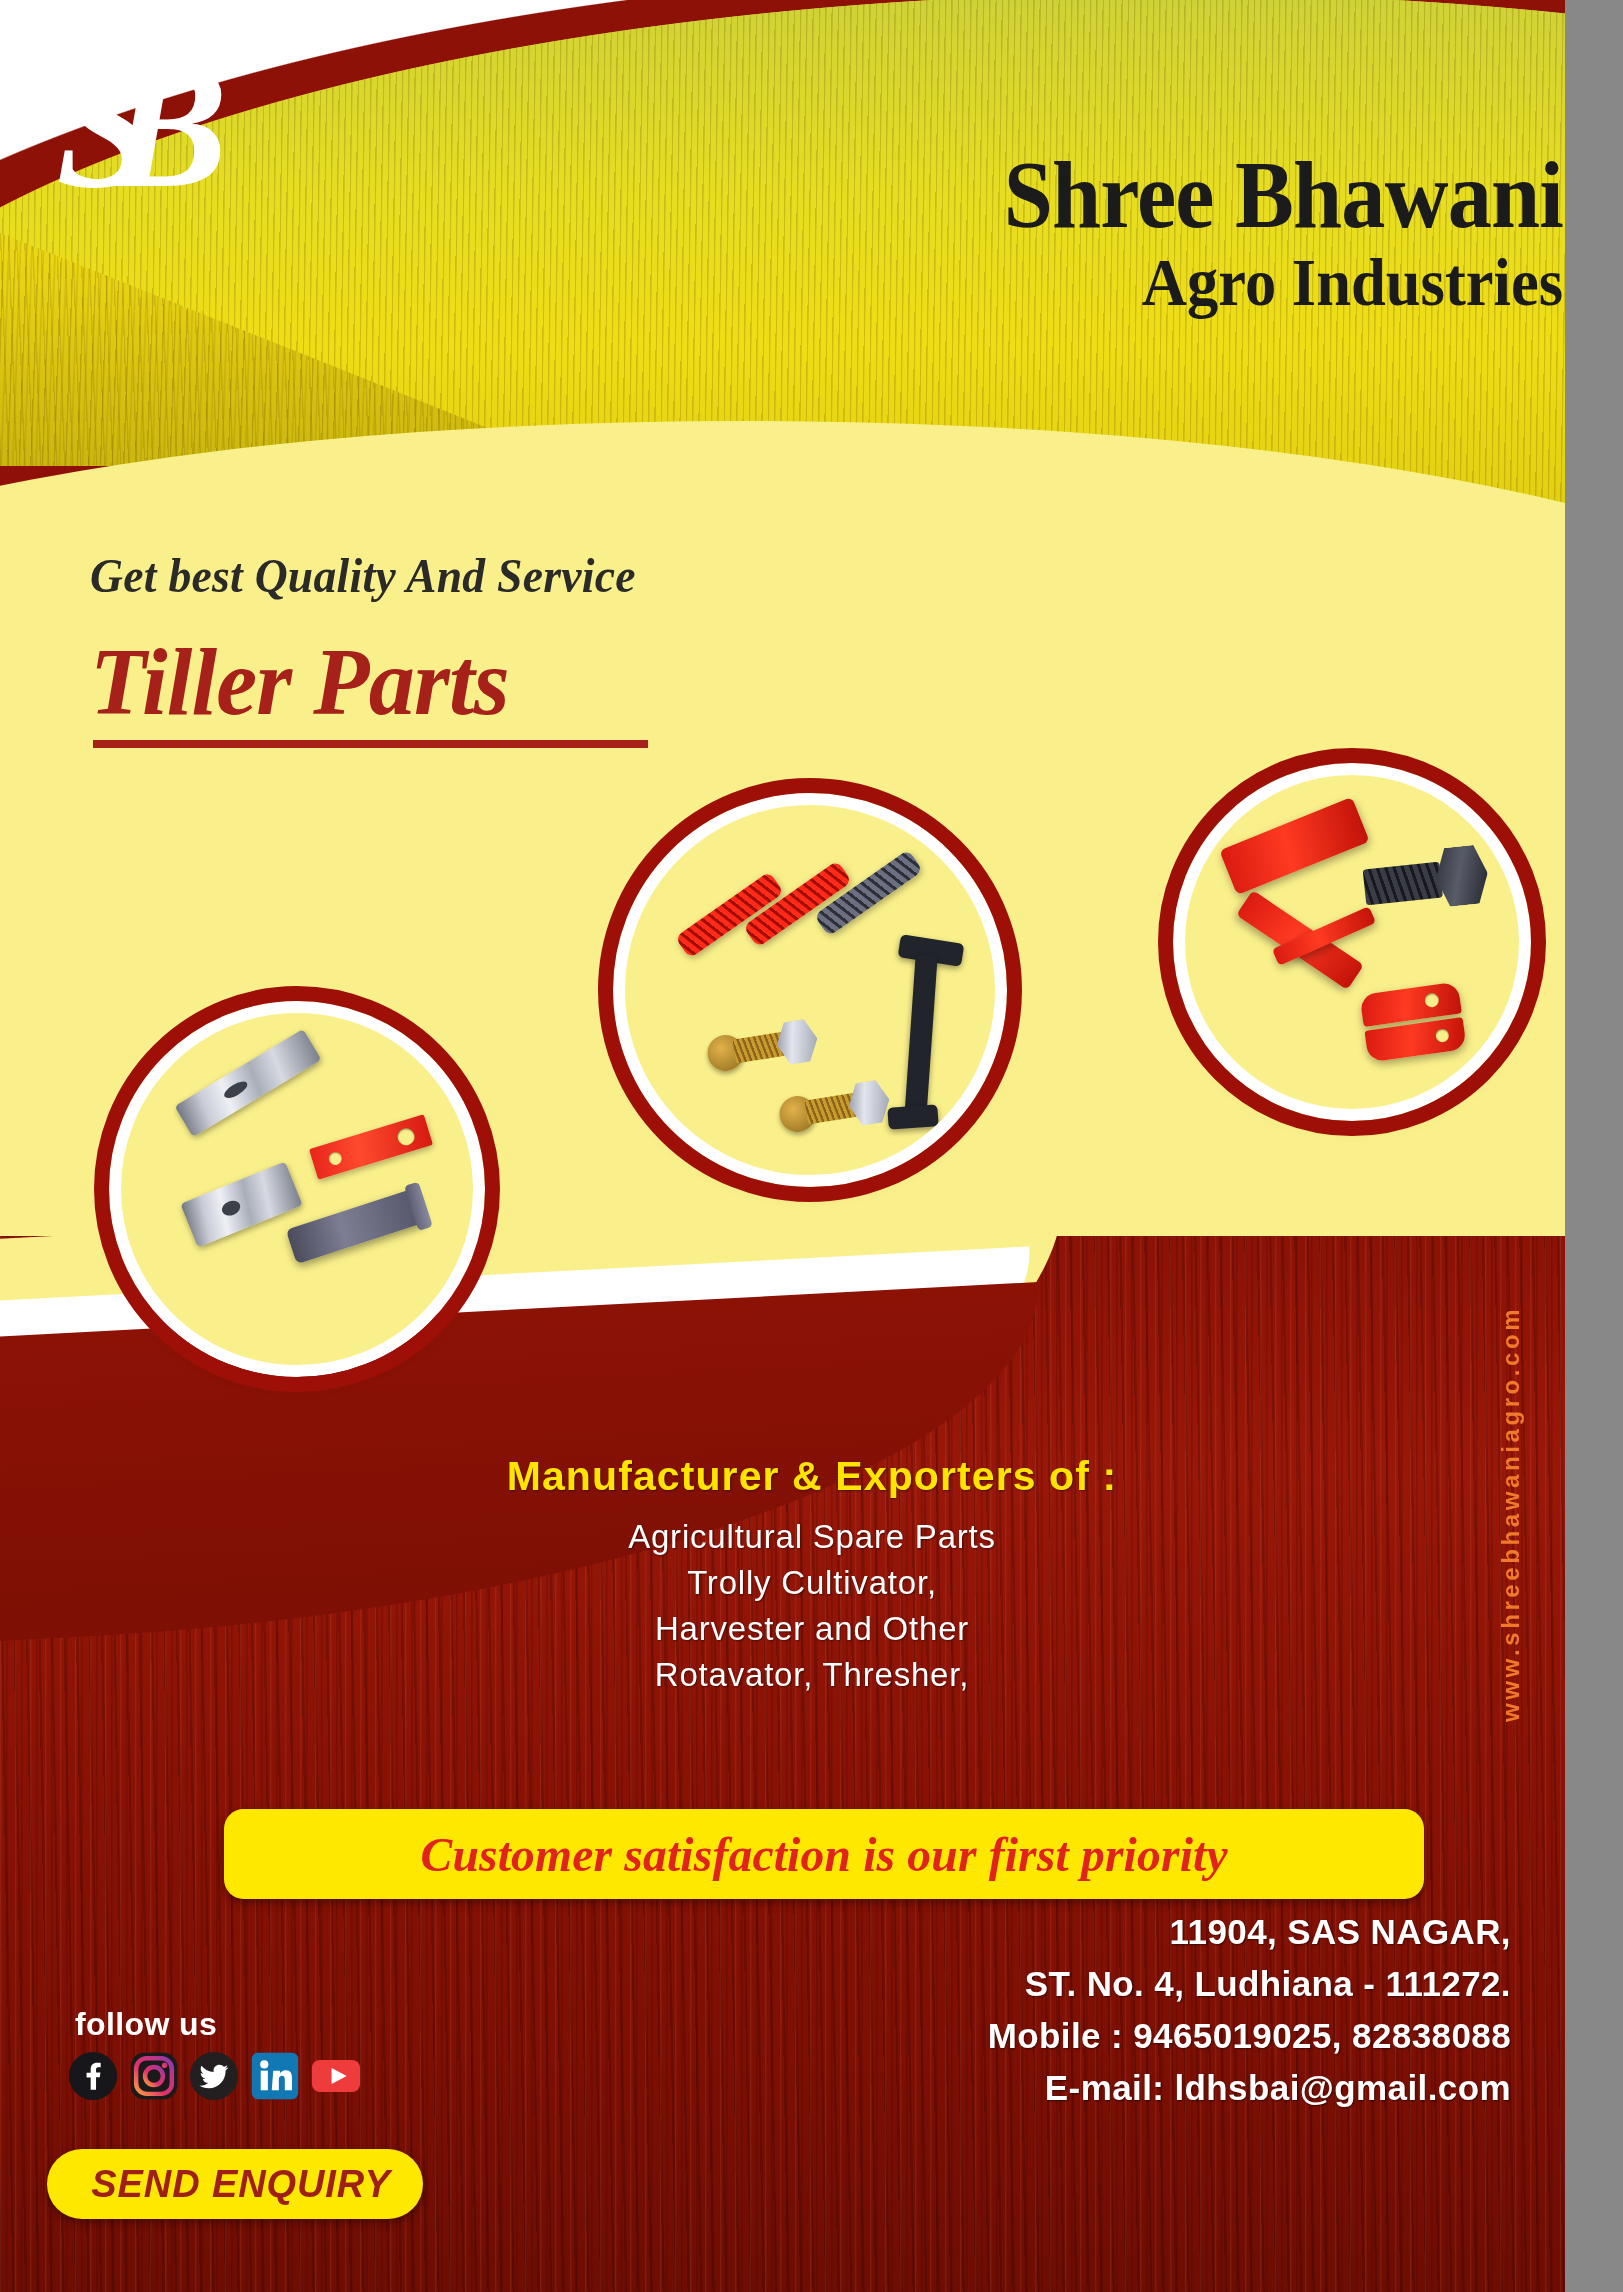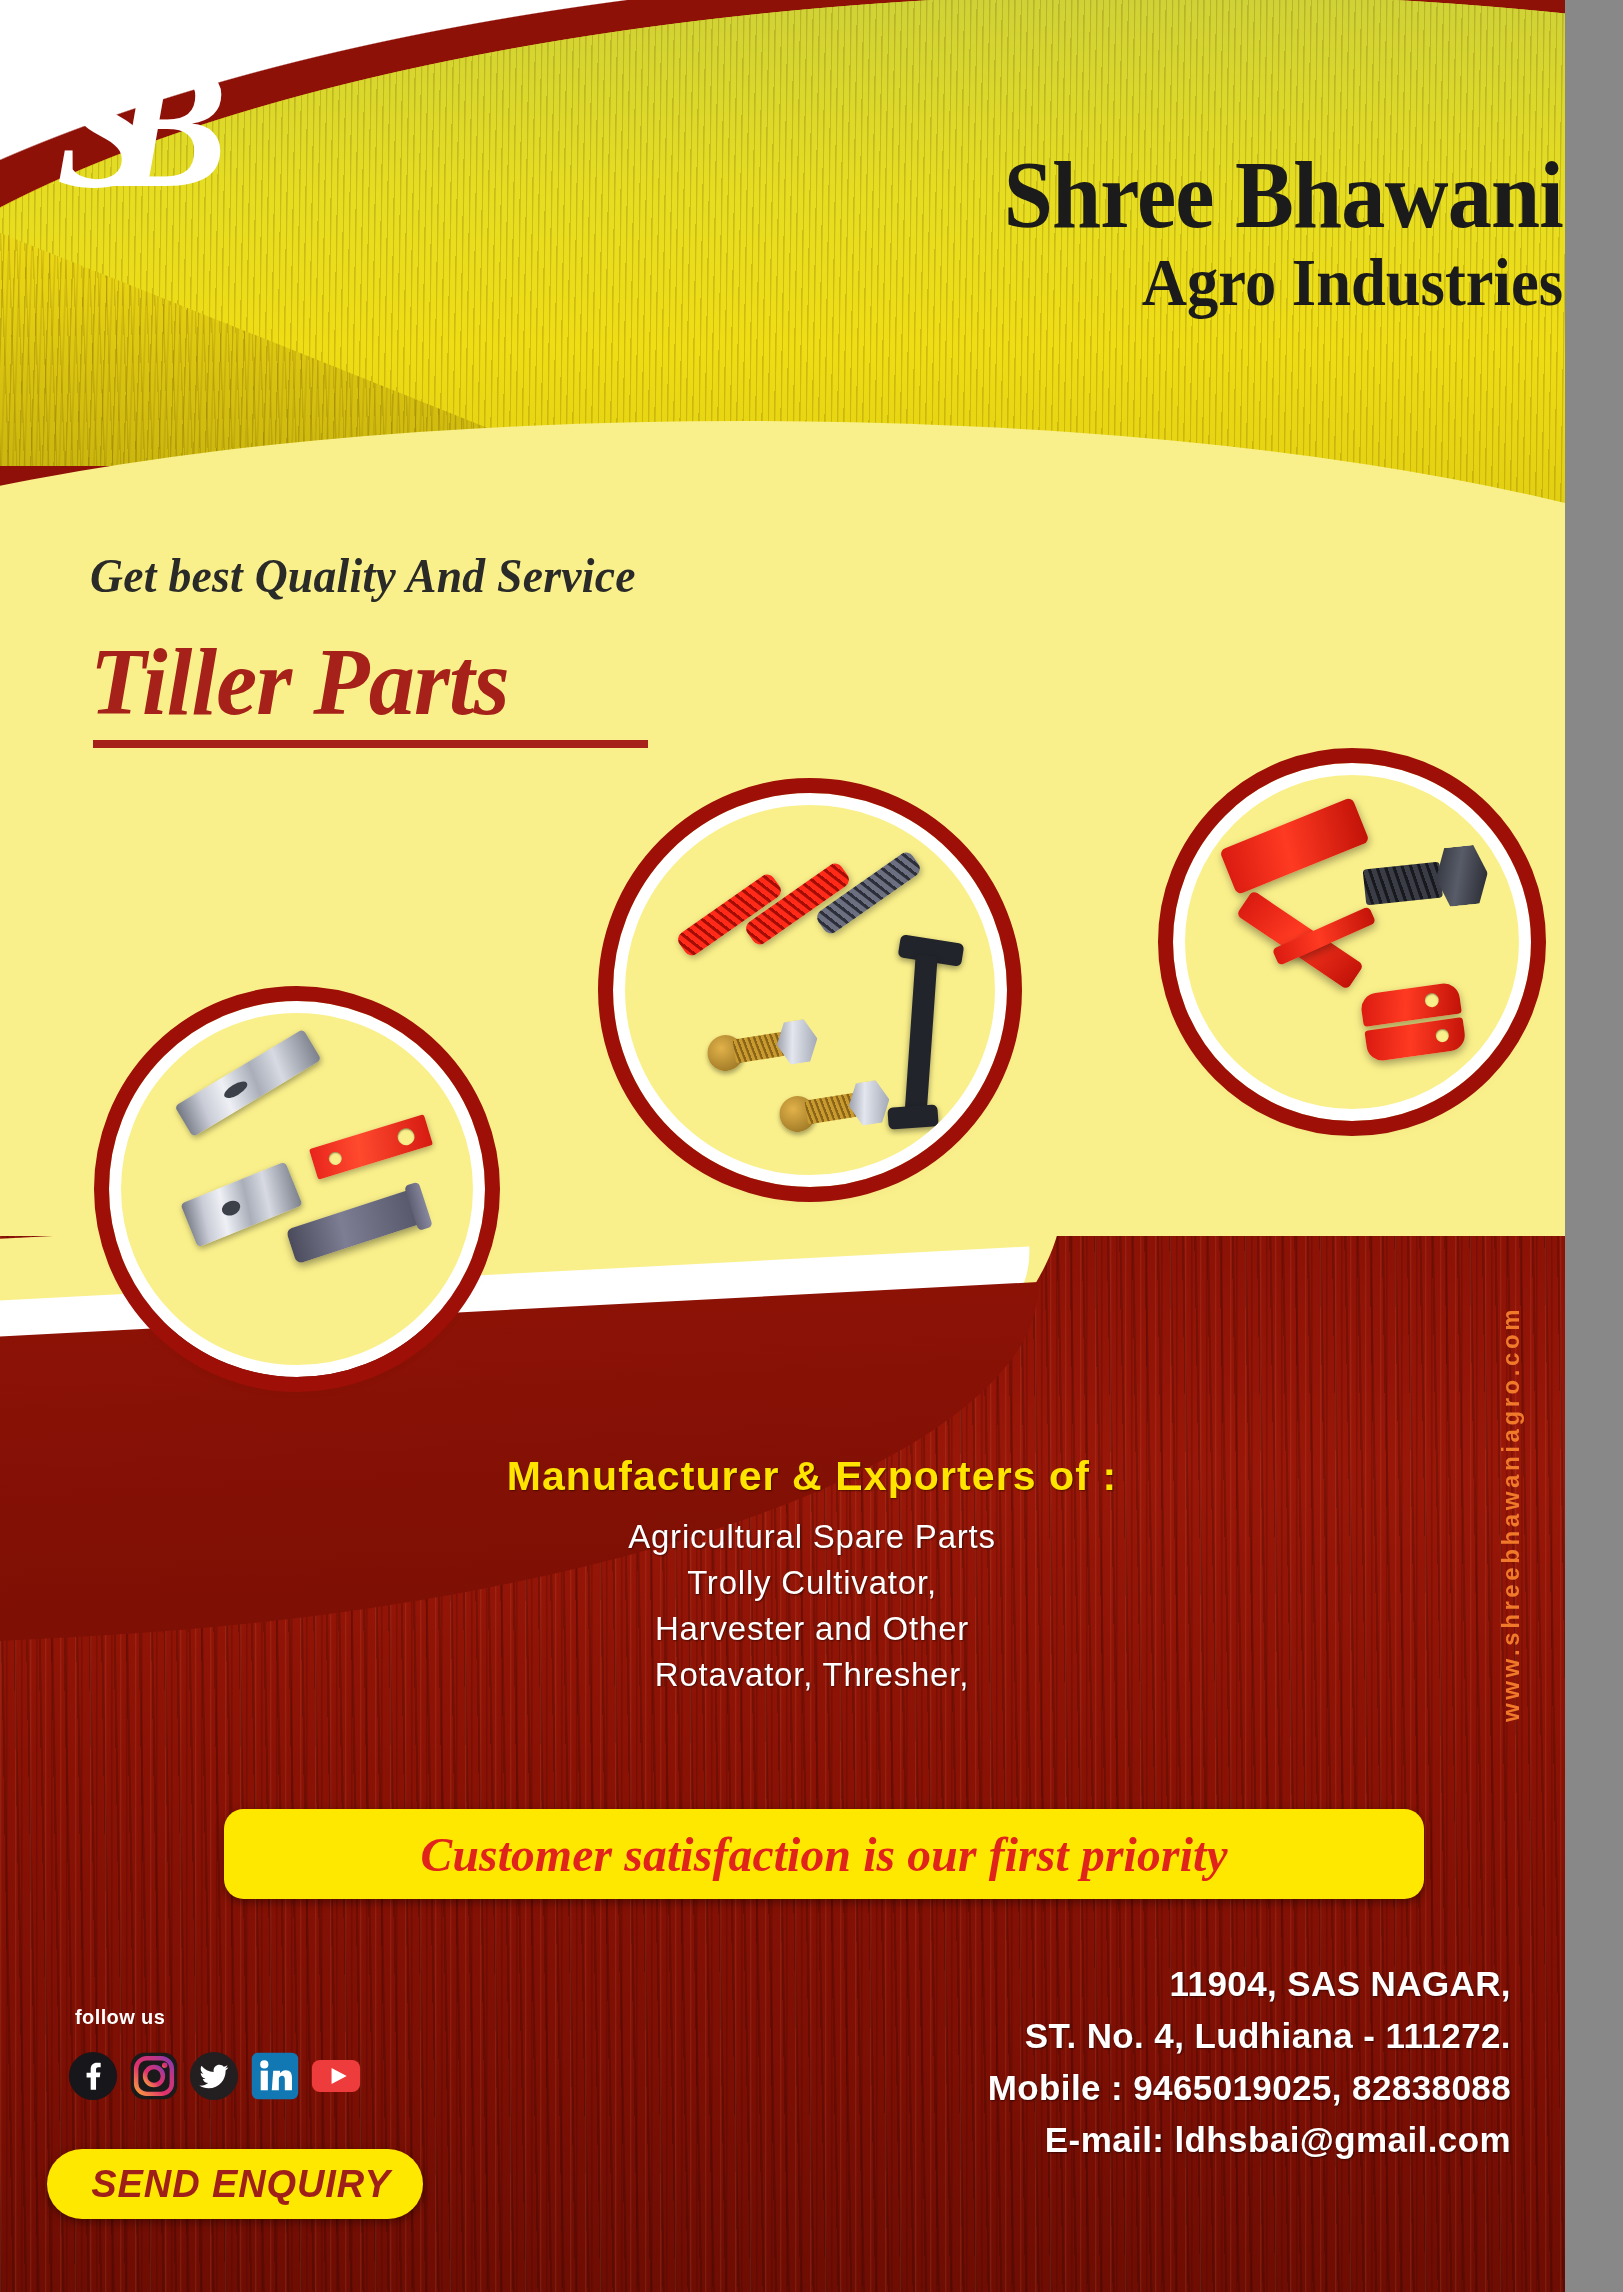--- a/index.html
+++ b/index.html
@@ -250,21 +250,21 @@
     position:absolute; left:1497px; top:1236px;
     width:50px; height:555px;
     color:#F07A2A; font-size:24px; font-weight:bold; letter-spacing:3.6px;
     writing-mode:vertical-rl; transform:rotate(180deg);
     text-align:center;
   }
 
   
   .follow-label{
     position:absolute; left:75px; top:2006px;
-    color:#ffffff; font-size:20px; font-weight:bold; letter-spacing:0.4px;
+    color:#ffffff; font-size:32px; font-weight:bold; letter-spacing:0.4px;
   }
   .socials{
     position:absolute; left:68px; top:2051px;
     display:flex; gap:10.7px; align-items:center;
   }
   .sicon{ width:50px; height:50px; display:block; }
 
   .cta{
     position:absolute; left:47px; top:2149px;
     width:376px; height:70px; border-radius:36px;
@@ -273,21 +273,21 @@
     box-shadow:0 3.6px 9px rgba(0,0,0,.35);
     padding-left:12px;
   }
   .cta span{
     font-size:38px; font-weight:bold; font-style:italic;
     color:#9E2018; letter-spacing:0.9px;
   }
 
   
   .contact{
-    position:absolute; right:54px; top:1958px; text-align:right;
+    position:absolute; right:54px; top:1906px; text-align:right;
     color:#ffffff; font-size:35px; font-weight:bold; line-height:52px;
     letter-spacing:0.4px; text-shadow:0.9px 0.9px 1.8px rgba(0,0,0,.5);
   }
 </style>
 </head>
 <body>
 
 <div class="page">
 
   <div class="bg-red-top"></div>

